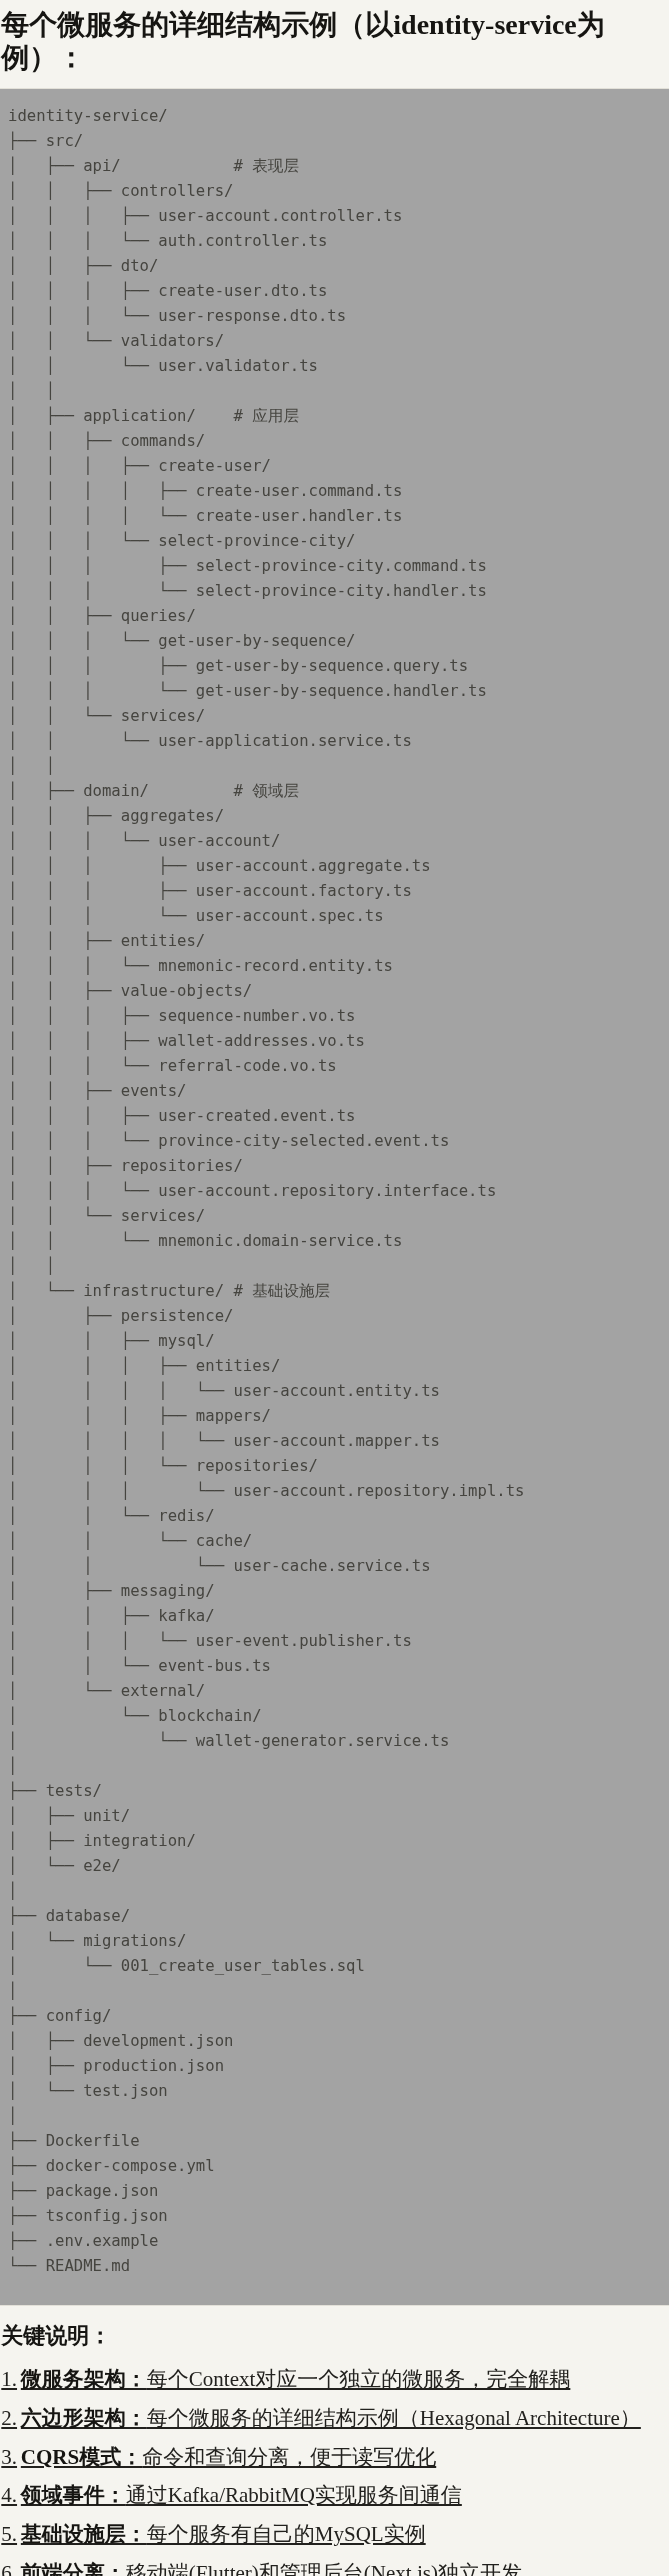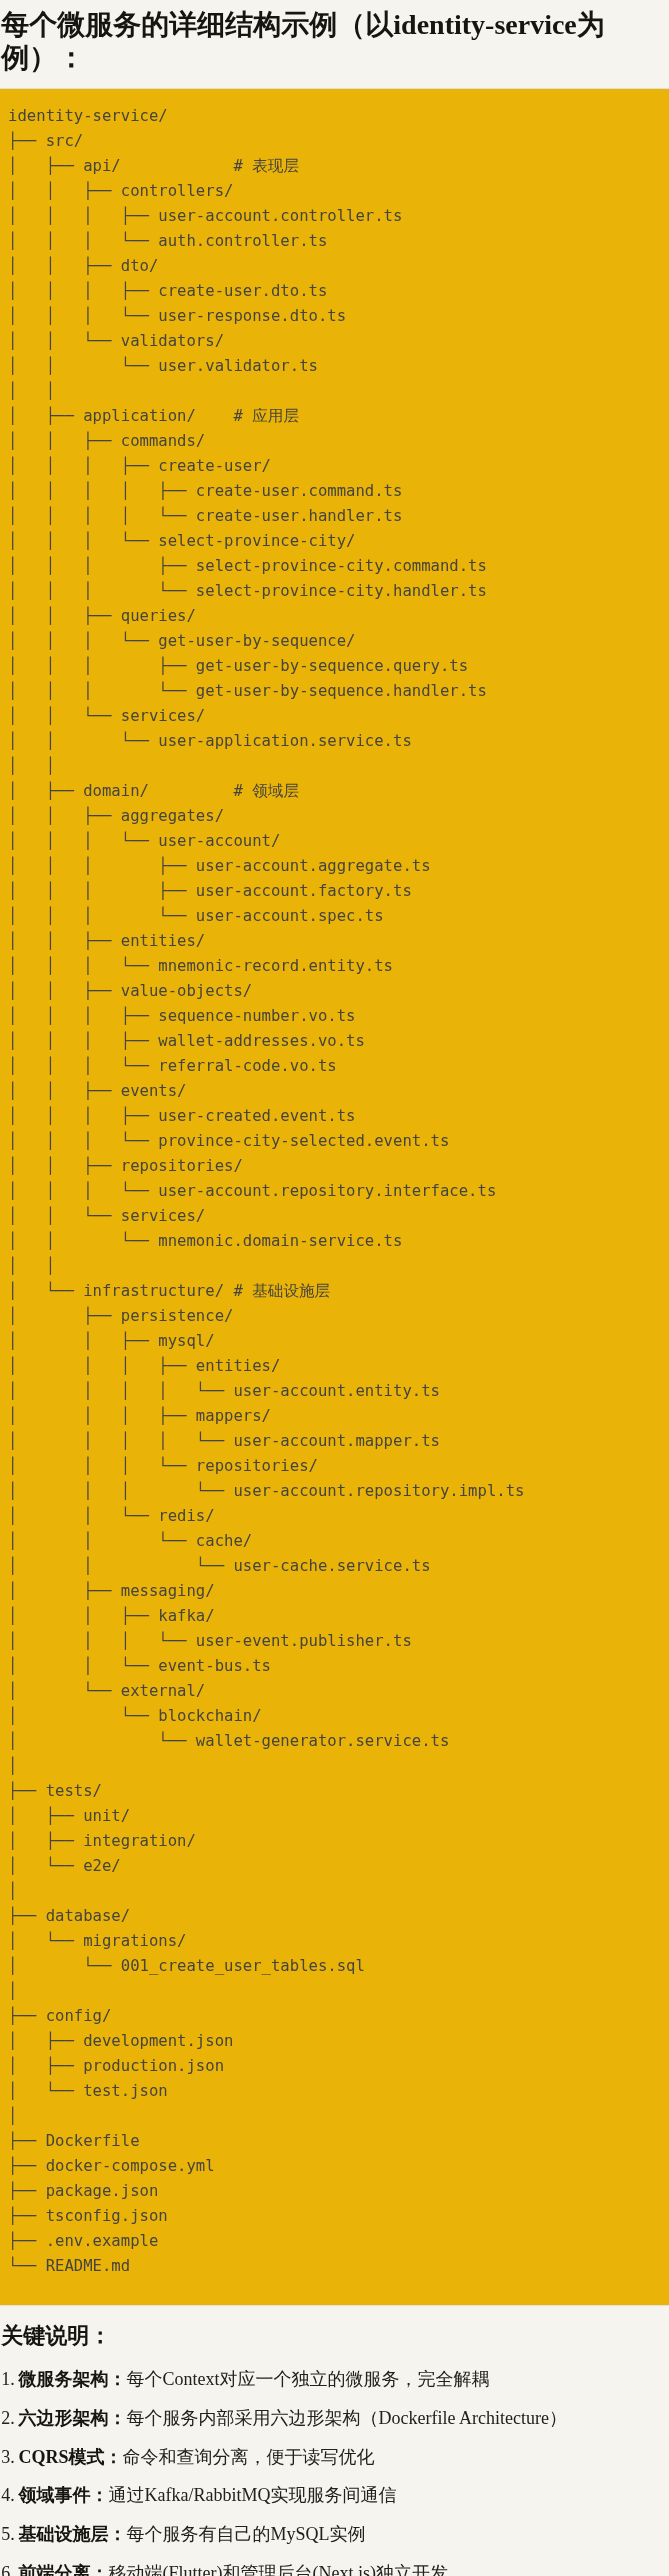--- a/index.html
+++ b/index.html
@@ -15,21 +15,21 @@
   .page-title{
     font-family:"Liberation Serif","DejaVu Serif",serif;
     font-size:28px;
     font-weight:bold;
     line-height:1.2;
     color:#161512;
     margin:7.5px 0 0 1.3px;
   }
   .code-block{
     margin-top:13px;
-    background:#eab308;
+    background:#a3a3a3;
     border-top:0.6px solid #E2E0D8;
     border-bottom:0.6px solid #E2E0D8;
     width:100%;
   }
   .code-block pre{
     margin:0;
     padding:15.6px 6.3px 26px 8.1px;
     font-family:"DejaVu Sans Mono","Liberation Mono",monospace;
     font-size:15.6px;
     line-height:25px;
@@ -43,24 +43,25 @@
     line-height:1.2;
     color:#161512;
     margin:16.3px 0 0 1.3px;
   }
   .notes-list{
     margin:19px 0 0 0;
     padding:0;
     list-style:none;
   }
   .note-item{
-    font-size:18px;
+    font-size:21px;
     line-height:22.5px;
     margin:0 0 16.3px 1.3px;
     color:#22211E;
+    text-decoration:underline;
   }
   .note-num{margin-right:3.8px;}
   .note-term{font-weight:bold;color:#161512;}
   .footer-note{
     font-size:17px;
     line-height:22.5px;
     margin:24px 0 0 0;
     color:#22211E;
   }
 </style>
@@ -158,21 +159,21 @@
 ├── package.json
 ├── tsconfig.json
 ├── .env.example
 └── README.md</pre>
   </div>
 
   <h2 class="notes-heading">关键说明：</h2>
 
   <ol id="notes-list" class="notes-list">
       <li class="note-item"><span class="note-num">1.</span><span class="note-term">微服务架构：</span><span class="note-desc">每个Context对应一个独立的微服务，完全解耦</span></li>
-      <li class="note-item"><span class="note-num">2.</span><span class="note-term">六边形架构：</span><span class="note-desc">每个服务内部采用六边形架构（Dockerfile Architecture）</span></li>
+      <li class="note-item"><span class="note-num">2.</span><span class="note-term">六边形架构：</span><span class="note-desc">每个微服务的详细结构示例（Hexagonal Architecture）</span></li>
       <li class="note-item"><span class="note-num">3.</span><span class="note-term">CQRS模式：</span><span class="note-desc">命令和查询分离，便于读写优化</span></li>
       <li class="note-item"><span class="note-num">4.</span><span class="note-term">领域事件：</span><span class="note-desc">通过Kafka/RabbitMQ实现服务间通信</span></li>
       <li class="note-item"><span class="note-num">5.</span><span class="note-term">基础设施层：</span><span class="note-desc">每个服务有自己的MySQL实例</span></li>
       <li class="note-item"><span class="note-num">6.</span><span class="note-term">前端分离：</span><span class="note-desc">移动端(Flutter)和管理后台(Next.js)独立开发</span></li>
     </ol>
 
   <p class="footer-note">这个结构可以让您的团队并行开发，每个Context可以由不同的小组负责，互不干扰。</p>
 
 </div>
 

